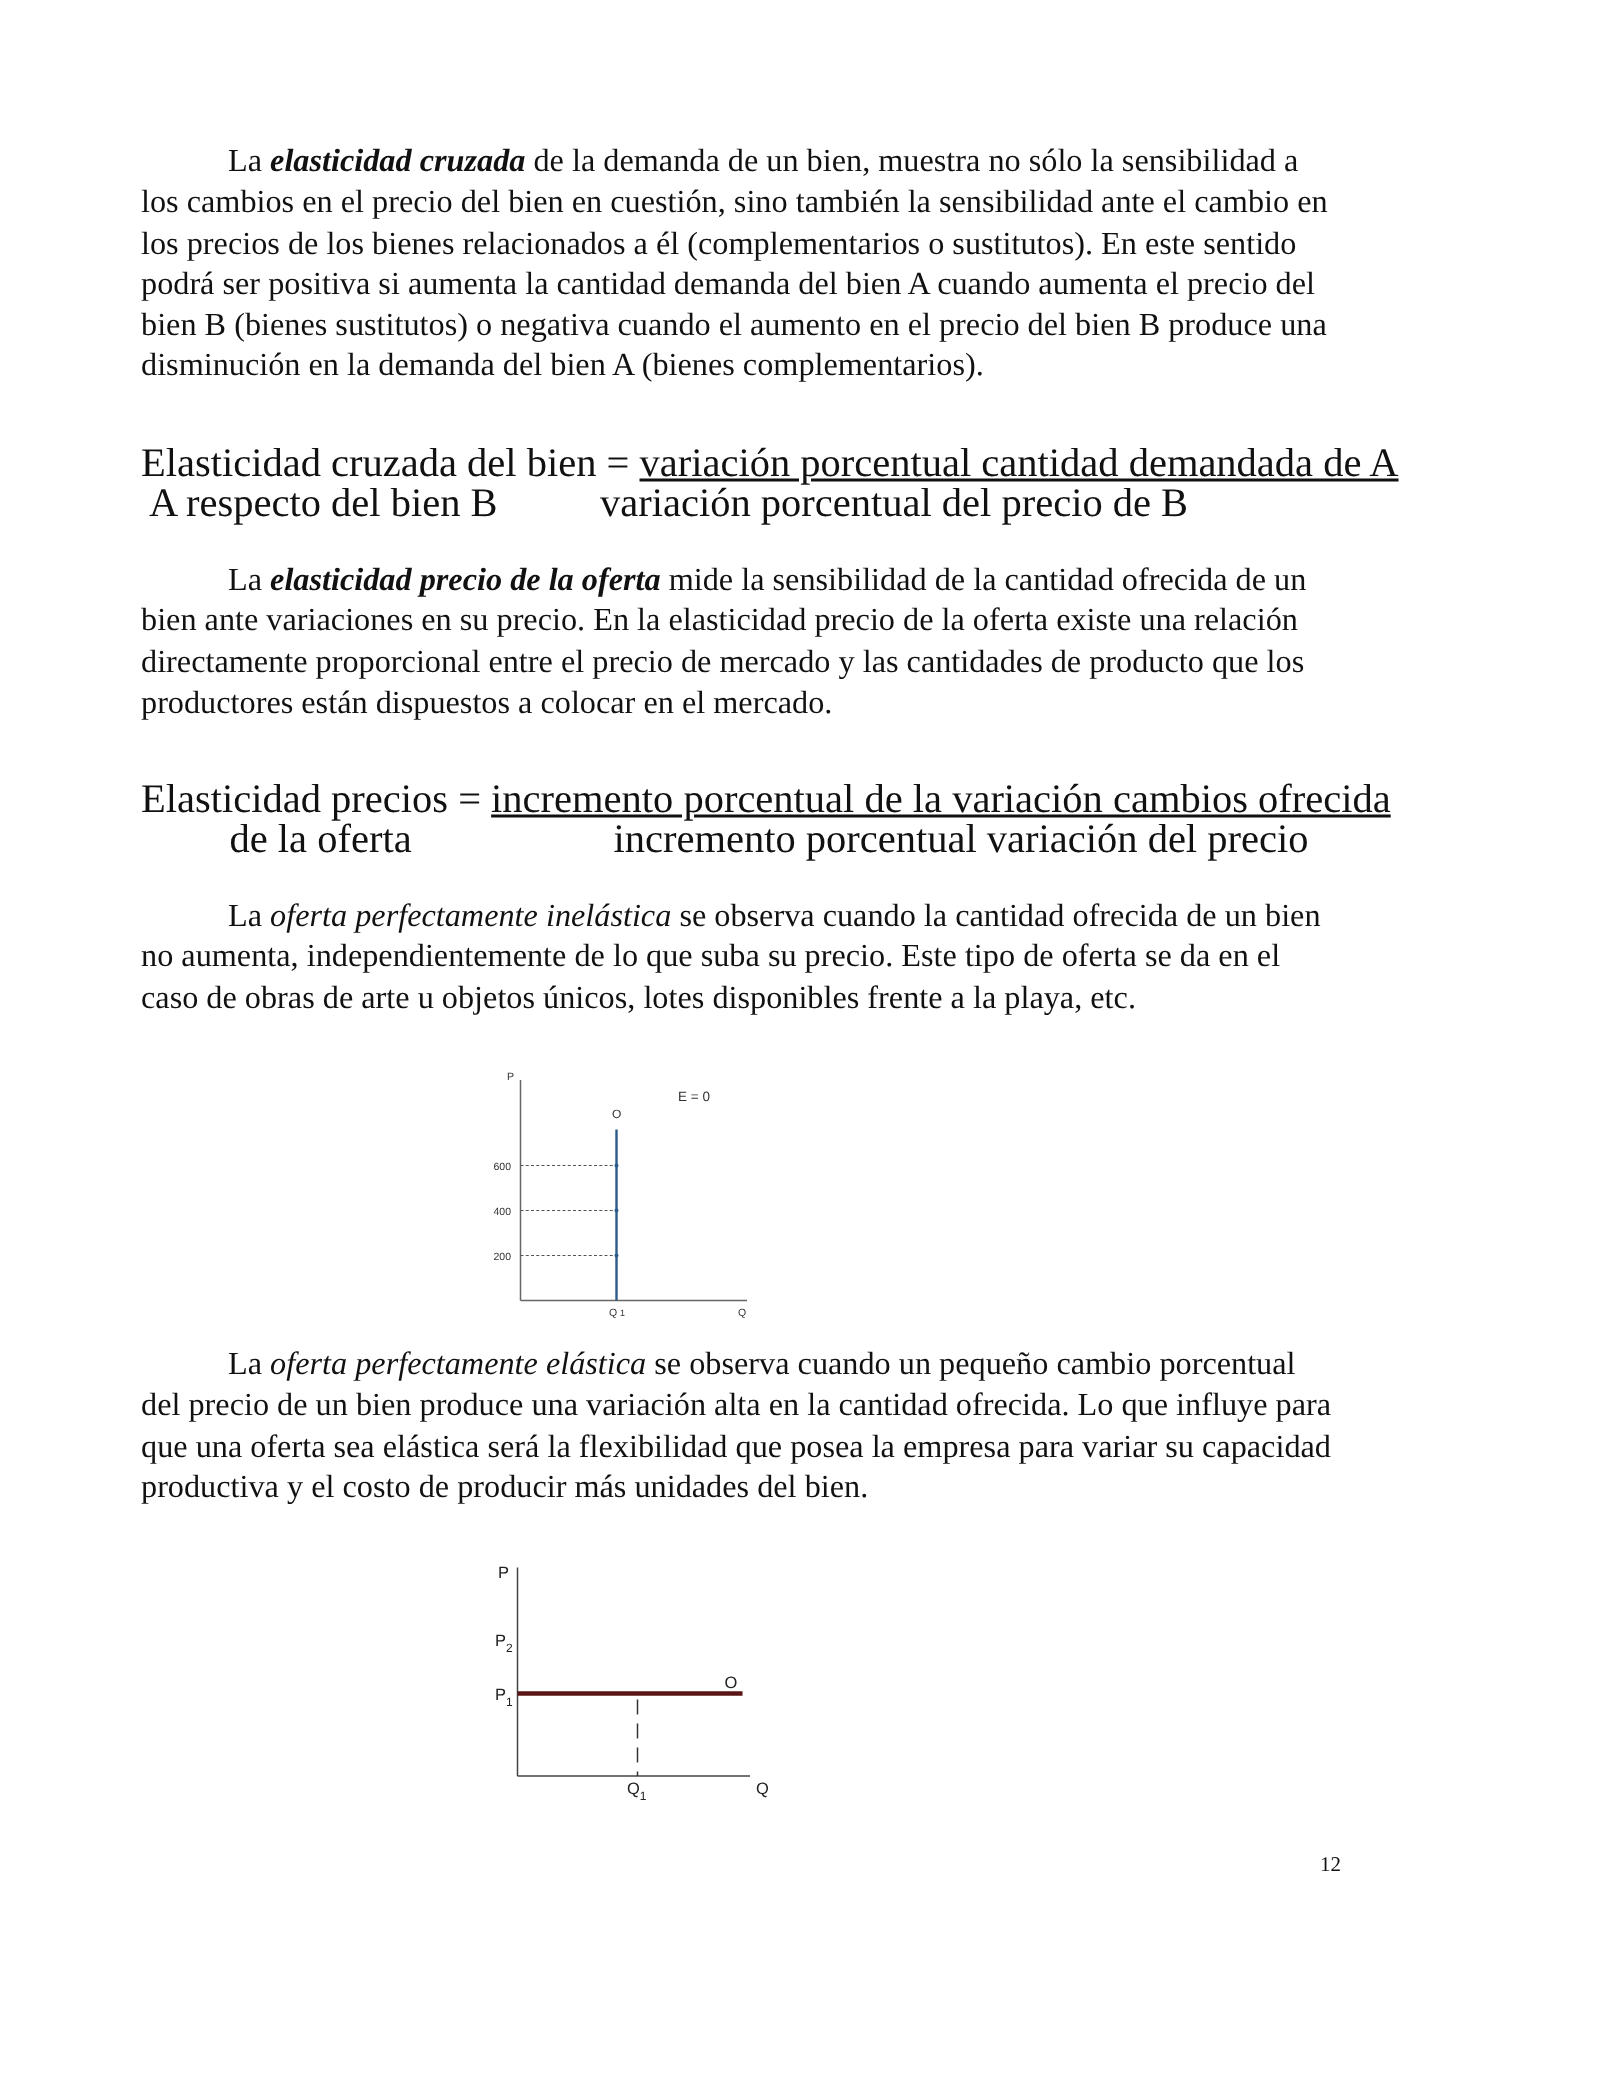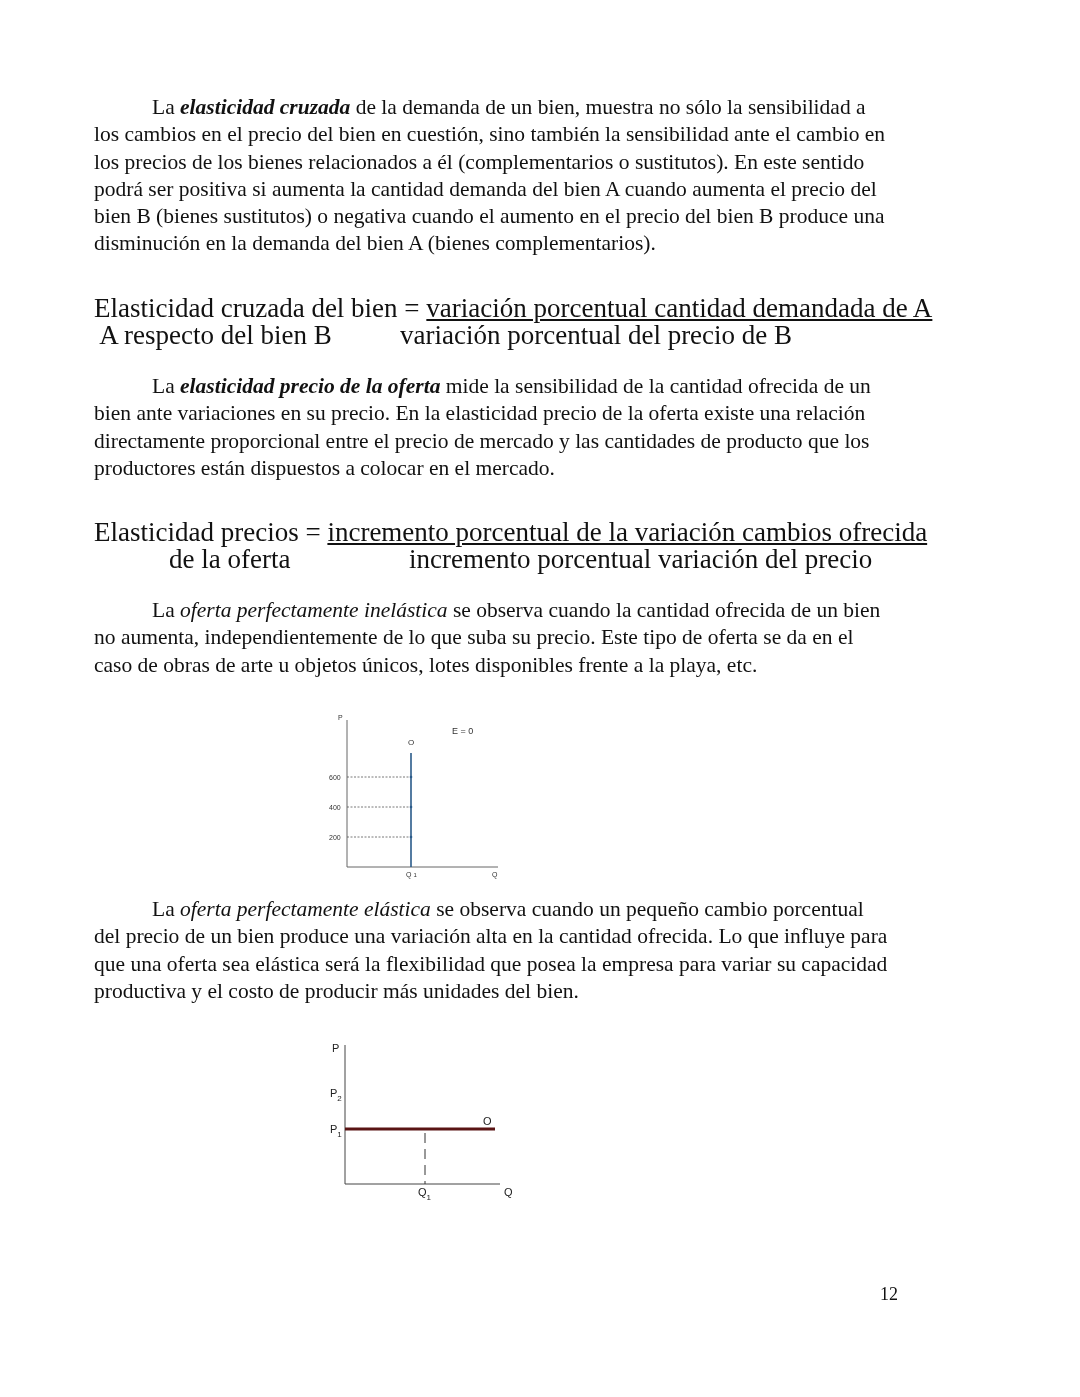--- a/index.html
+++ b/index.html
@@ -3,36 +3,36 @@
 <meta charset="utf-8">
 <style>
   html, body { margin: 0; padding: 0; background: #ffffff; }
   body { width: 1080px; height: 1397px; position: relative; overflow: hidden;
          font-family: "Liberation Serif", "DejaVu Serif", serif; color: #111; }
   .para { position: absolute; left: 94px; width: 800px; font-size: 21.5px; line-height: 27.3px; margin: 0; }
   .para .indent { display: inline-block; width: 58px; }
   .formula { position: absolute; left: 94px; font-size: 27px; line-height: 27px; white-space: pre; }
   .formula .num { text-decoration: underline; }
   .chart { position: absolute; }
-  .page-num { position: absolute; left: 880px; top: 1284px; font-size: 18px; }
+  .page-num { position: absolute; left: 880px; top: 1236px; font-size: 14px; }
   svg text { font-family: "Liberation Sans", sans-serif; }
 </style>
 </head>
 <body>
 
 <p class="para" style="top:94px;"><span class="indent"></span><span>La </span><b><i>elasticidad cruzada</i></b><span> de la demanda de un bien, muestra no sólo la sensibilidad a los cambios en el precio del bien en cuestión, sino también la sensibilidad ante el cambio en los precios de los bienes relacionados a él (complementarios o sustitutos). En este sentido podrá ser positiva si aumenta la cantidad demanda del bien A cuando aumenta el precio del bien B (bienes sustitutos) o negativa cuando el aumento en el precio del bien B produce una disminución en la demanda del bien A (bienes complementarios).</span></p>
 
 <div class="formula" style="top:295px;"><span>Elasticidad cruzada del bien = </span><span class="num">variación porcentual cantidad demandada de A</span></div>
 <div class="formula" style="top:322px;"><span> A respecto del bien B</span></div>
 <div class="formula" style="top:322px; left:400px;">variación porcentual del precio de B</div>
 
 <p class="para" style="top:373px;"><span class="indent"></span><span>La </span><b><i>elasticidad precio de la oferta</i></b><span> mide la sensibilidad de la cantidad ofrecida de un bien ante variaciones en su precio. En la elasticidad precio de la oferta existe una relación directamente proporcional entre el precio de mercado y las cantidades de producto que los productores están dispuestos a colocar en el mercado.</span></p>
 
 <div class="formula" style="top:519px;"><span>Elasticidad precios = </span><span class="num">incremento porcentual de la variación cambios ofrecida</span></div>
-<div class="formula" style="top:546px; left:153px;margin-left:16px;">de la oferta</div>
+<div class="formula" style="top:546px; left:153px;">de la oferta</div>
 <div class="formula" style="top:546px; left:409px;">incremento porcentual variación del precio</div>
 
 <p class="para" style="top:597px;"><span class="indent"></span><span>La </span><i>oferta perfectamente inelástica</i><span> se observa cuando la cantidad ofrecida de un bien no aumenta, independientemente de lo que suba su precio.  Este tipo de oferta se da en el caso de obras de arte u objetos únicos, lotes disponibles frente a la playa, etc.</span></p>
 
 <svg class="chart" style="left:320px; top:705px;" width="200" height="180">
   <line x1="27" y1="15" x2="27" y2="162" stroke="#666" stroke-width="1"></line>
   <line x1="27" y1="162" x2="178" y2="162" stroke="#666" stroke-width="1"></line>
   <text x="18" y="15" font-size="7" fill="#333">P</text>
   <text x="172" y="172" font-size="7" fill="#333">Q</text>
   <text x="132" y="29" font-size="9" fill="#333">E = 0</text>

